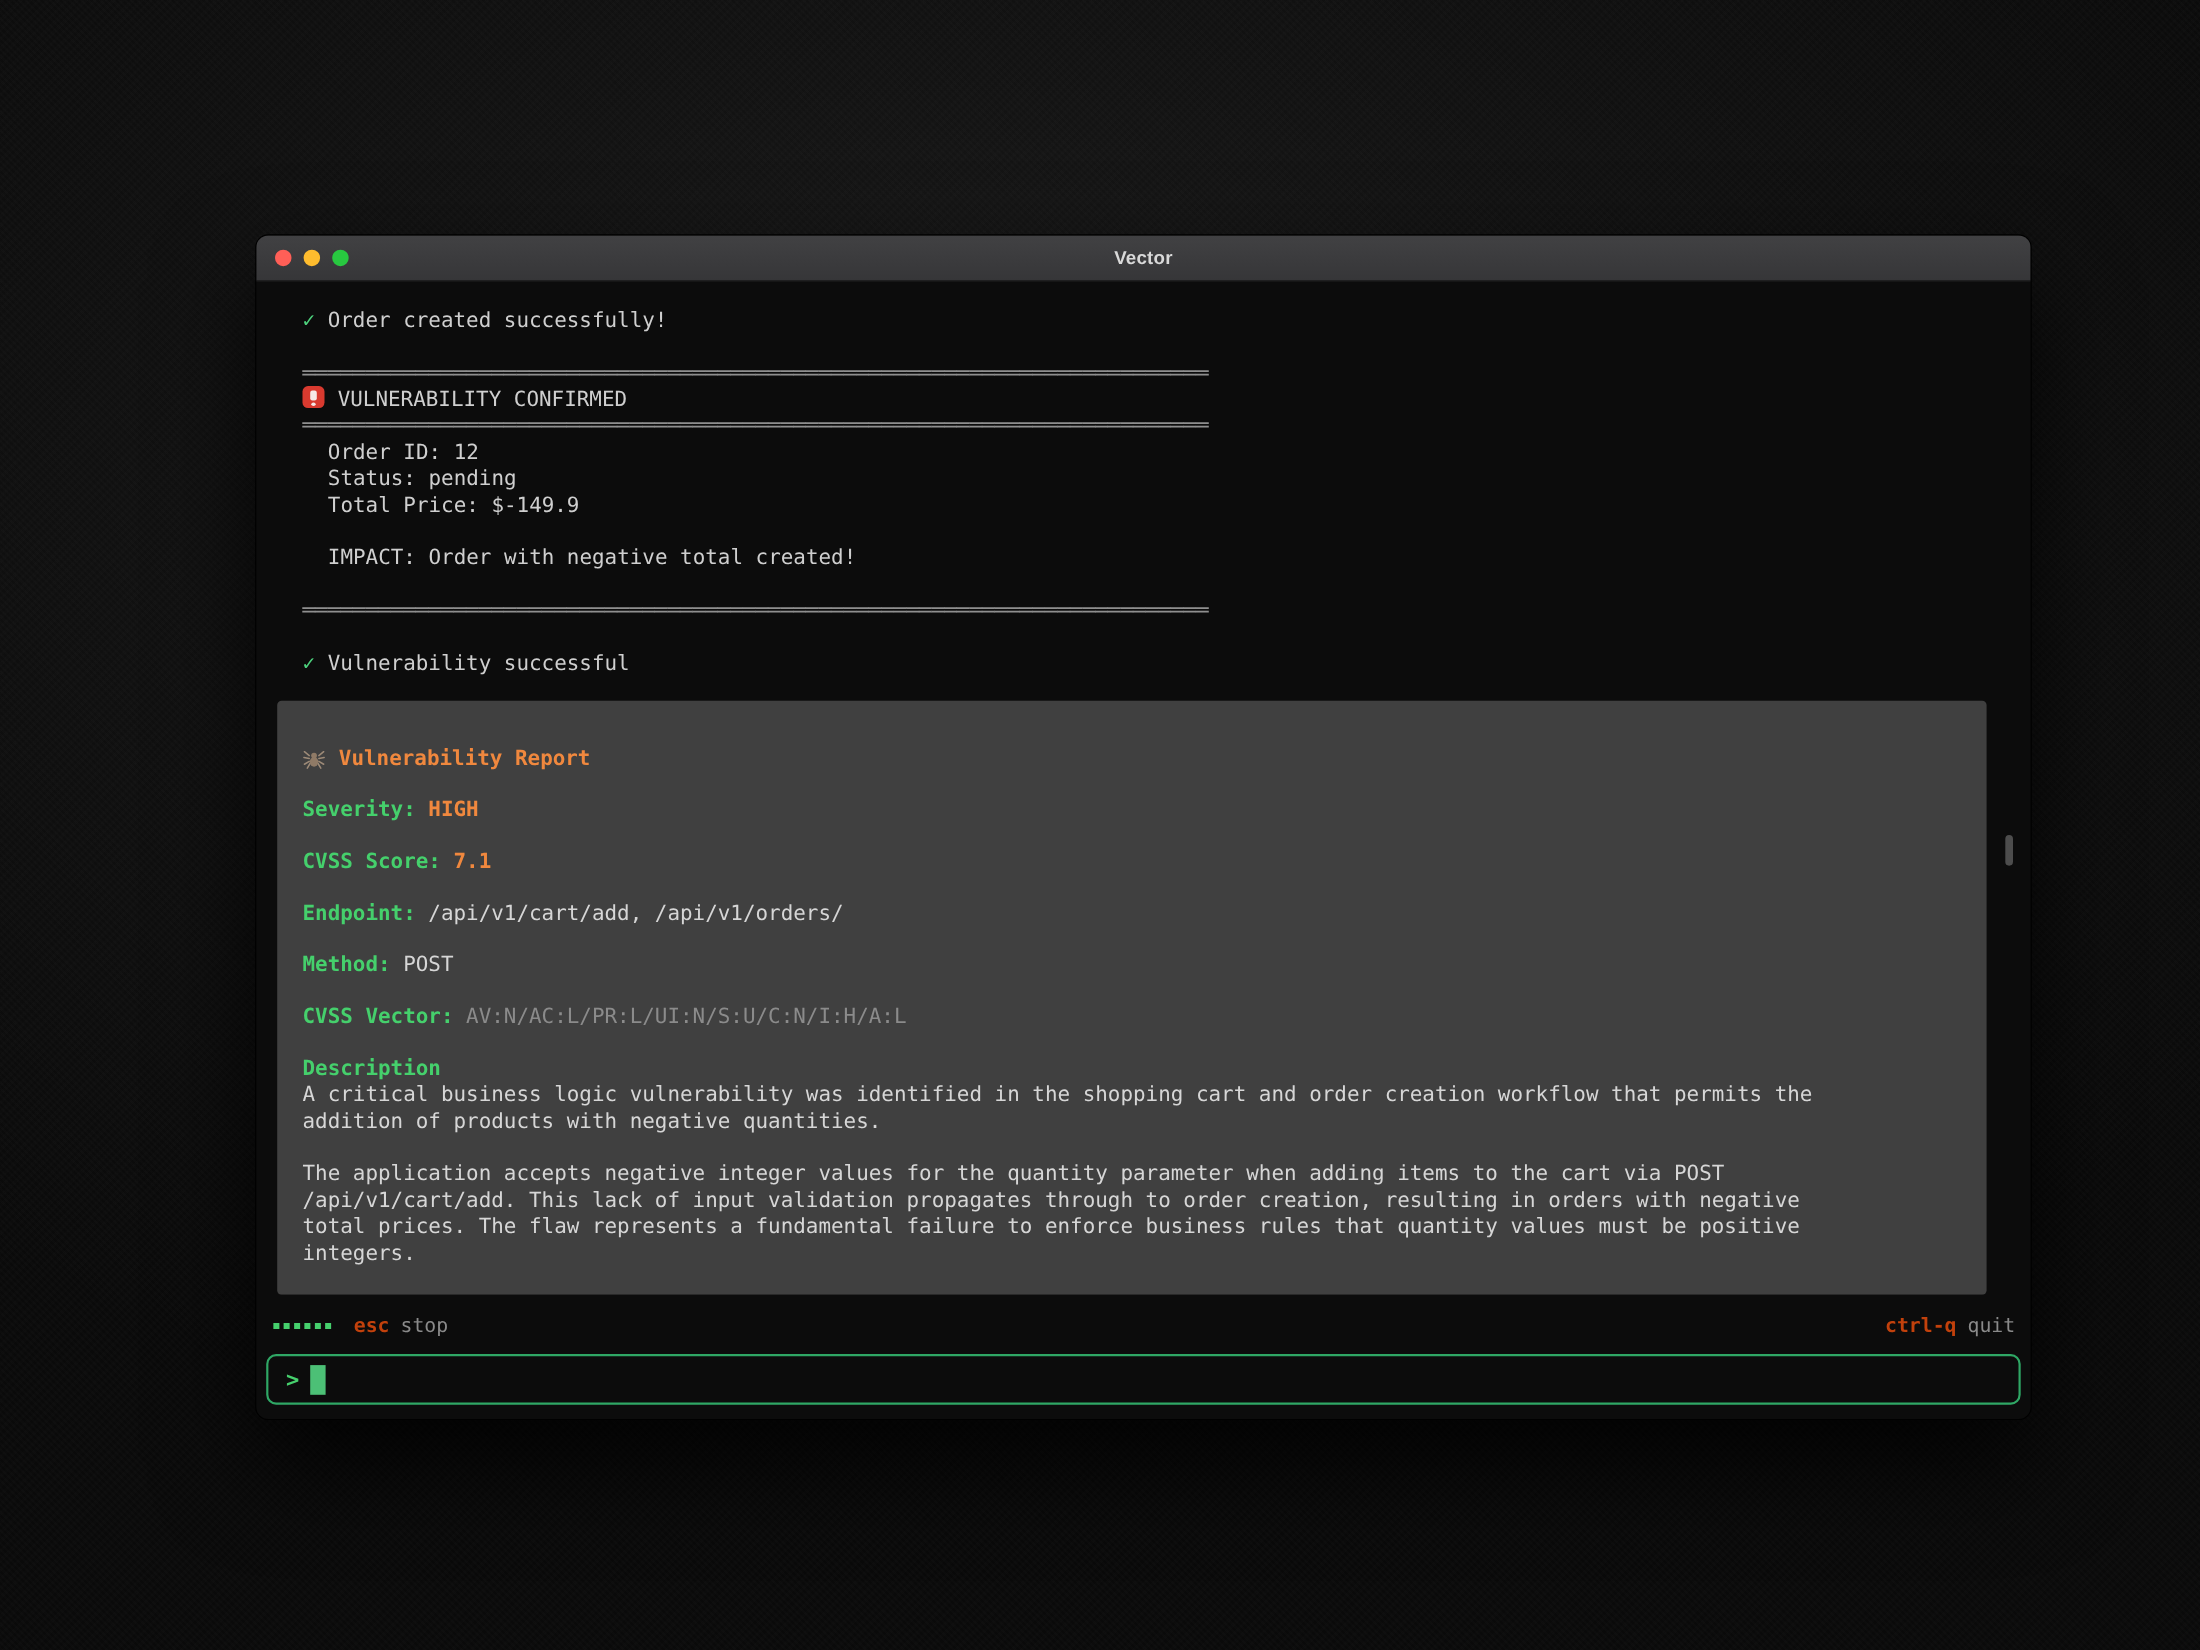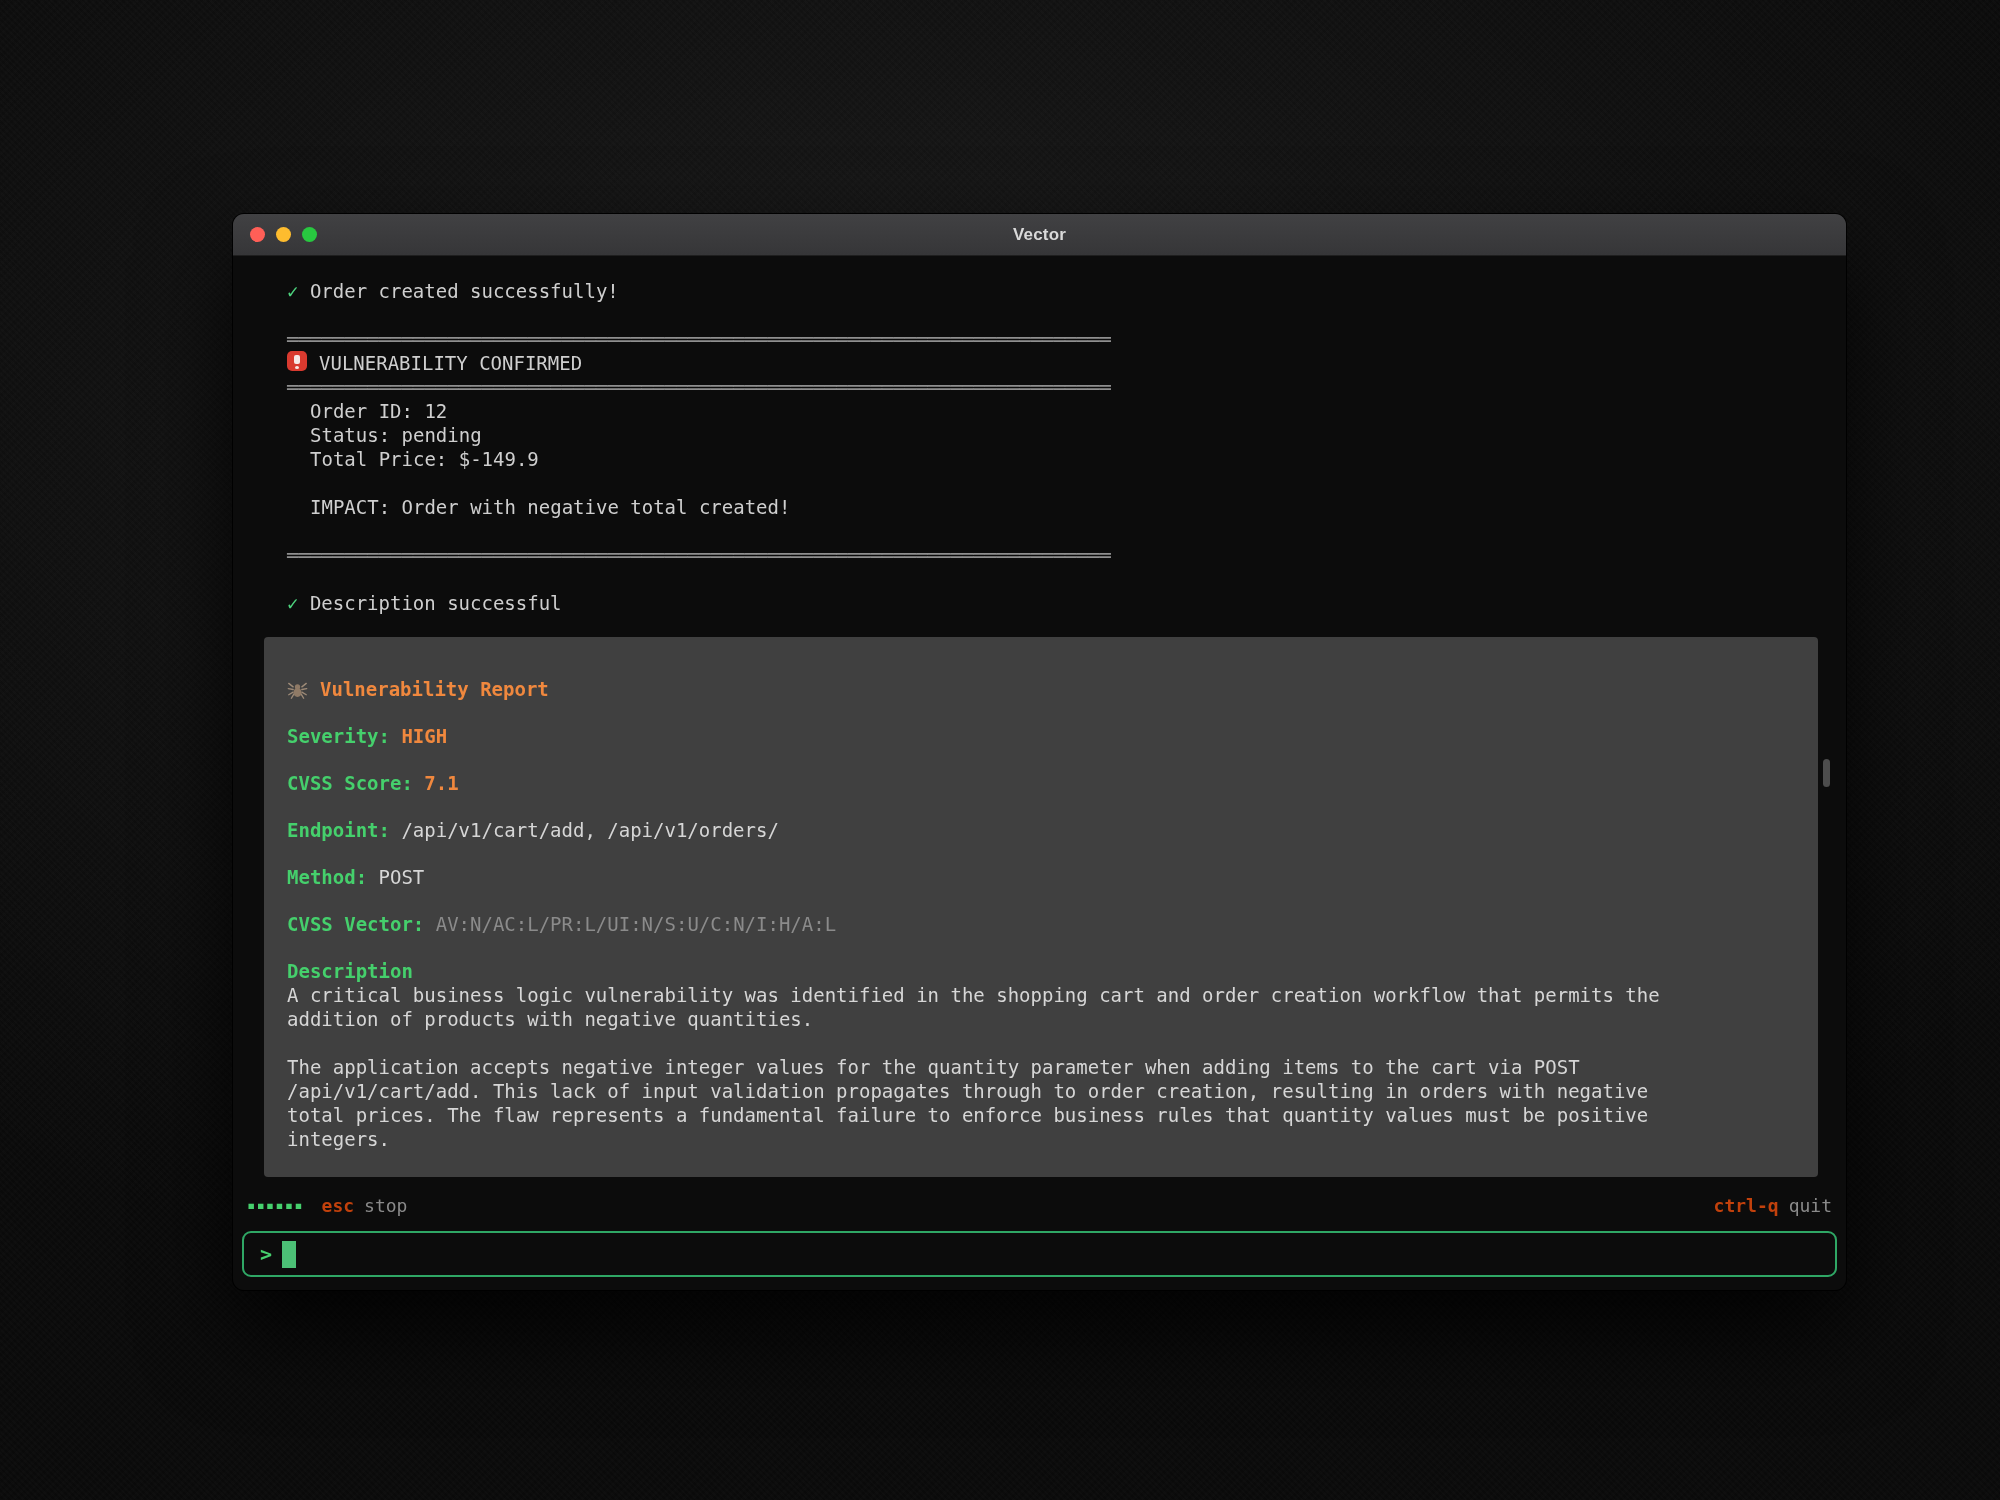--- a/index.html
+++ b/index.html
@@ -34,21 +34,21 @@
   .dot.red{ background:#ff5f57; }
   .dot.yellow{ background:#febc2e; }
   .dot.green{ background:#28c840; }
   .title{
     width:100%; text-align:center;
     font-family:"Liberation Sans", sans-serif; font-weight:bold;
     font-size:17px; color:#d9d9d9; letter-spacing:0.2px;
   }
 
   .terminal{
-    position:absolute; left:12px; top:43px; width:100%; height:920px;
+    position:absolute; left:0; top:43px; width:100%; height:920px;
     overflow:hidden; color:#cfcfcf; font-size:19px; line-height:24px;
     padding-top:22px;
   }
   .tline{ padding-left:42px; white-space:pre; height:24px; }
   .tline.indent{ padding-left:65px; }
   .check{ color:#4dd27d; }
   .divider{ color:#8f8f8f; letter-spacing:0; }
   .banner-head{ display:flex; align-items:flex-start; gap:12px; }
   .alert-icon{
     width:20px; height:20px; background:#d93a2f; border-radius:5px;
@@ -128,21 +128,21 @@
     </div>
     <div class="tline divider">════════════════════════════════════════════════════════════════════════</div>
     <div class="tline indent">Order ID: 12</div>
     <div class="tline indent">Status: pending</div>
     <div class="tline indent">Total Price: $-149.9</div>
     <div class="tline"></div>
     <div class="tline indent">IMPACT: Order with negative total created!</div>
     <div class="tline"></div>
     <div class="tline divider">════════════════════════════════════════════════════════════════════════</div>
     <div class="tline"></div>
-    <div class="tline"><span class="check">✓</span><span> </span><span>Description successful</span></div>
+    <div class="tline"><span class="check">✓</span><span> </span><span>Vulnerability successful</span></div>
 
     <div class="panel">
       <div class="report-head">
         <svg class="spider-svg" viewBox="0 0 24 24">
           <g stroke="#9d8a77" stroke-width="1.6" fill="none" stroke-linecap="round">
             <path d="M7 9 L2 5 M7 12 L1.5 11 M7 15 L2 18 M8 17 L5 22"></path>
             <path d="M17 9 L22 5 M17 12 L22.5 11 M17 15 L22 18 M16 17 L19 22"></path>
           </g>
           <circle cx="12" cy="9" r="3" fill="#8f7a66"></circle>
           <ellipse cx="12" cy="15.5" rx="4.4" ry="5" fill="#8f7a66"></ellipse>

